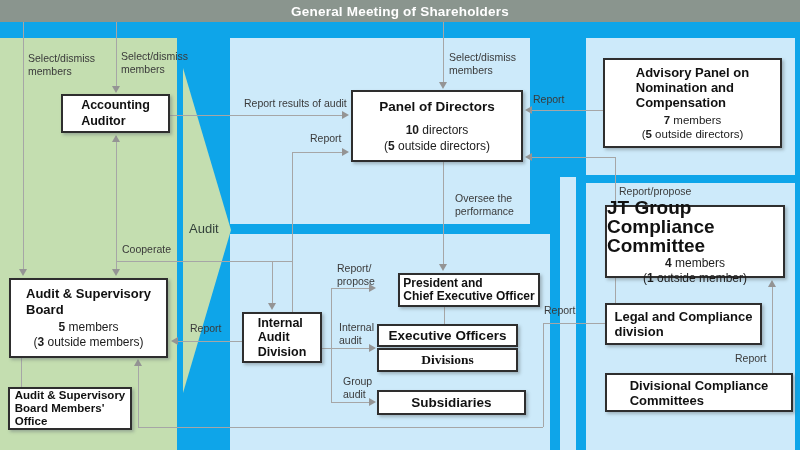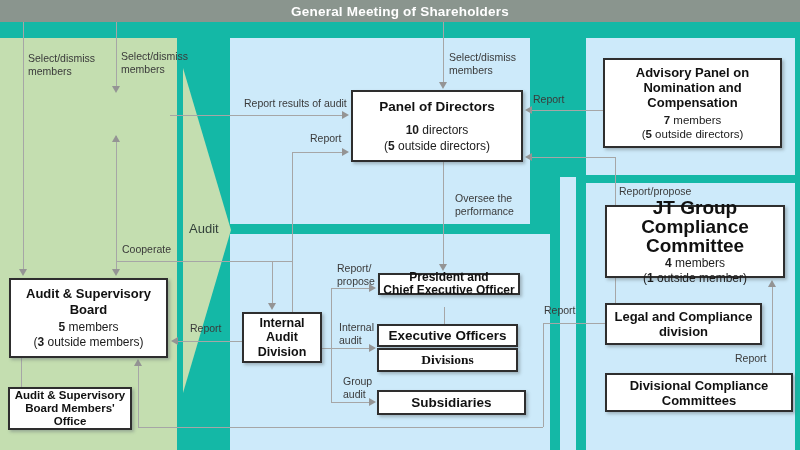--- a/index.html
+++ b/index.html
@@ -1,20 +1,20 @@
 <!DOCTYPE html>
 <html style="--green: #c4deb0; --blue: #cdeafa; --bar: #8a958e; --line: #a6a6a6; --box_border: #2e2e2e;"><head>
 <meta charset="utf-8">
 <style>
   :root{
     --green:#c4deb0; --blue:#cdeafa; --bar:#8a958e; --line:#a6a6a6; --box_border:#2e2e2e;
   }
   html,body{margin:0;padding:0;background:#fff;}
   #stage{
-    position:relative;width:800px;height:450px;overflow:hidden;background:#14b8a6;
+    position:relative;width:800px;height:450px;overflow:hidden;background:#0ea5e9;
     font-family:"Liberation Sans","DejaVu Sans",sans-serif;color:#111;
   }
   .panel{position:absolute;}
   .panel.green{background:var(--green);}
   .panel.blue{background:var(--blue);}
   #audit-tri{position:absolute;width:0;height:0;
     border-top:162px solid transparent;border-bottom:163px solid transparent;
     border-left:48px solid var(--green);}
   #bar{position:absolute;left:0;top:0;width:800px;height:22px;background:var(--bar);
     display:flex;align-items:center;justify-content:center;}
@@ -24,21 +24,21 @@
   .ar{position:absolute;width:0;height:0;border:4px solid transparent;}
   .ar.d{border-top:7px solid #949494;border-bottom:none;}
   .ar.u{border-bottom:7px solid #949494;border-top:none;}
   .ar.l{border-right:7px solid #949494;border-left:none;}
   .ar.r{border-left:7px solid #949494;border-right:none;}
   .lbl{position:absolute;font-size:10.5px;line-height:1.2;color:#3a3a3a;white-space:pre-line;}
   .lbl.big{font-size:13px;color:#33413a;}
   .node{position:absolute;background:#fff;border:2px solid var(--box_border);
     box-shadow:2px 2px 3px rgba(100,110,115,.45);box-sizing:border-box;
     display:flex;flex-direction:column;align-items:center;justify-content:center;
-    text-align:center;}
+    }
   .node .t{font-weight:bold;white-space:pre-line;}
   .node .s{color:#1c1c1c;}
   .node .s b{font-weight:bold;}
 </style>
 </head>
 <body>
 
 <div id="stage">
 
   <div class="panel green" style="left:0;top:38px;width:177px;height:412px;"></div>
@@ -116,20 +116,24 @@
   <div class="lbl" style="left:190px;top:322px;">Report</div>
   <div class="lbl" style="left:337px;top:262px;">Report/
 propose</div>
   <div class="lbl" style="left:339px;top:321px;">Internal
 audit</div>
   <div class="lbl" style="left:343px;top:375px;">Group
 audit</div>
   <div class="lbl" style="left:544px;top:304px;">Report</div>
   <div class="lbl" style="left:735px;top:352px;">Report</div>
 
+  <div class="node" style="left:61px;top:94px;width:109px;height:39px;">
+    <div class="t" style="font-size:12.5px;line-height:1.25;">Accounting
+Auditor</div>
+  </div>
 
   <div class="node" style="left:351px;top:90px;width:172px;height:72px;">
     <div class="t" style="font-size:13.5px;">Panel of Directors</div>
     <div class="s" style="font-size:12px;line-height:16px;margin-top:8px;"><span></span><b>10</b><span> directors</span></div>
     <div class="s" style="font-size:12px;line-height:16px;"><span>(</span><b>5</b><span> outside directors)</span></div>
   </div>
 
   <div class="node" style="left:603px;top:58px;width:179px;height:90px;">
     <div class="t" style="font-size:13px;line-height:15px;">Advisory Panel on
 Nomination and
@@ -150,21 +154,21 @@
 Board Members'
 Office</div>
   </div>
 
   <div class="node" style="left:242px;top:312px;width:80px;height:51px;">
     <div class="t" style="font-size:12.5px;line-height:14.5px;">Internal
 Audit
 Division</div>
   </div>
 
-  <div class="node" style="left:378px;top:273px;width:142px;height:22px;">
+  <div class="node" style="left:398px;top:273px;width:142px;height:34px;">
     <div class="t" style="font-size:12px;line-height:13.5px;">President and
 Chief Executive Officer</div>
   </div>
 
   <div class="node" style="left:377px;top:324px;width:141px;height:23px;">
     <div class="t" style="font-size:13.5px;">Executive Officers</div>
   </div>
 
   <div class="node" style="left:377px;top:348px;width:141px;height:24px;">
     <div class="t" style="font-size:13.5px;font-family:Liberation Serif, serif;">Divisions</div>

